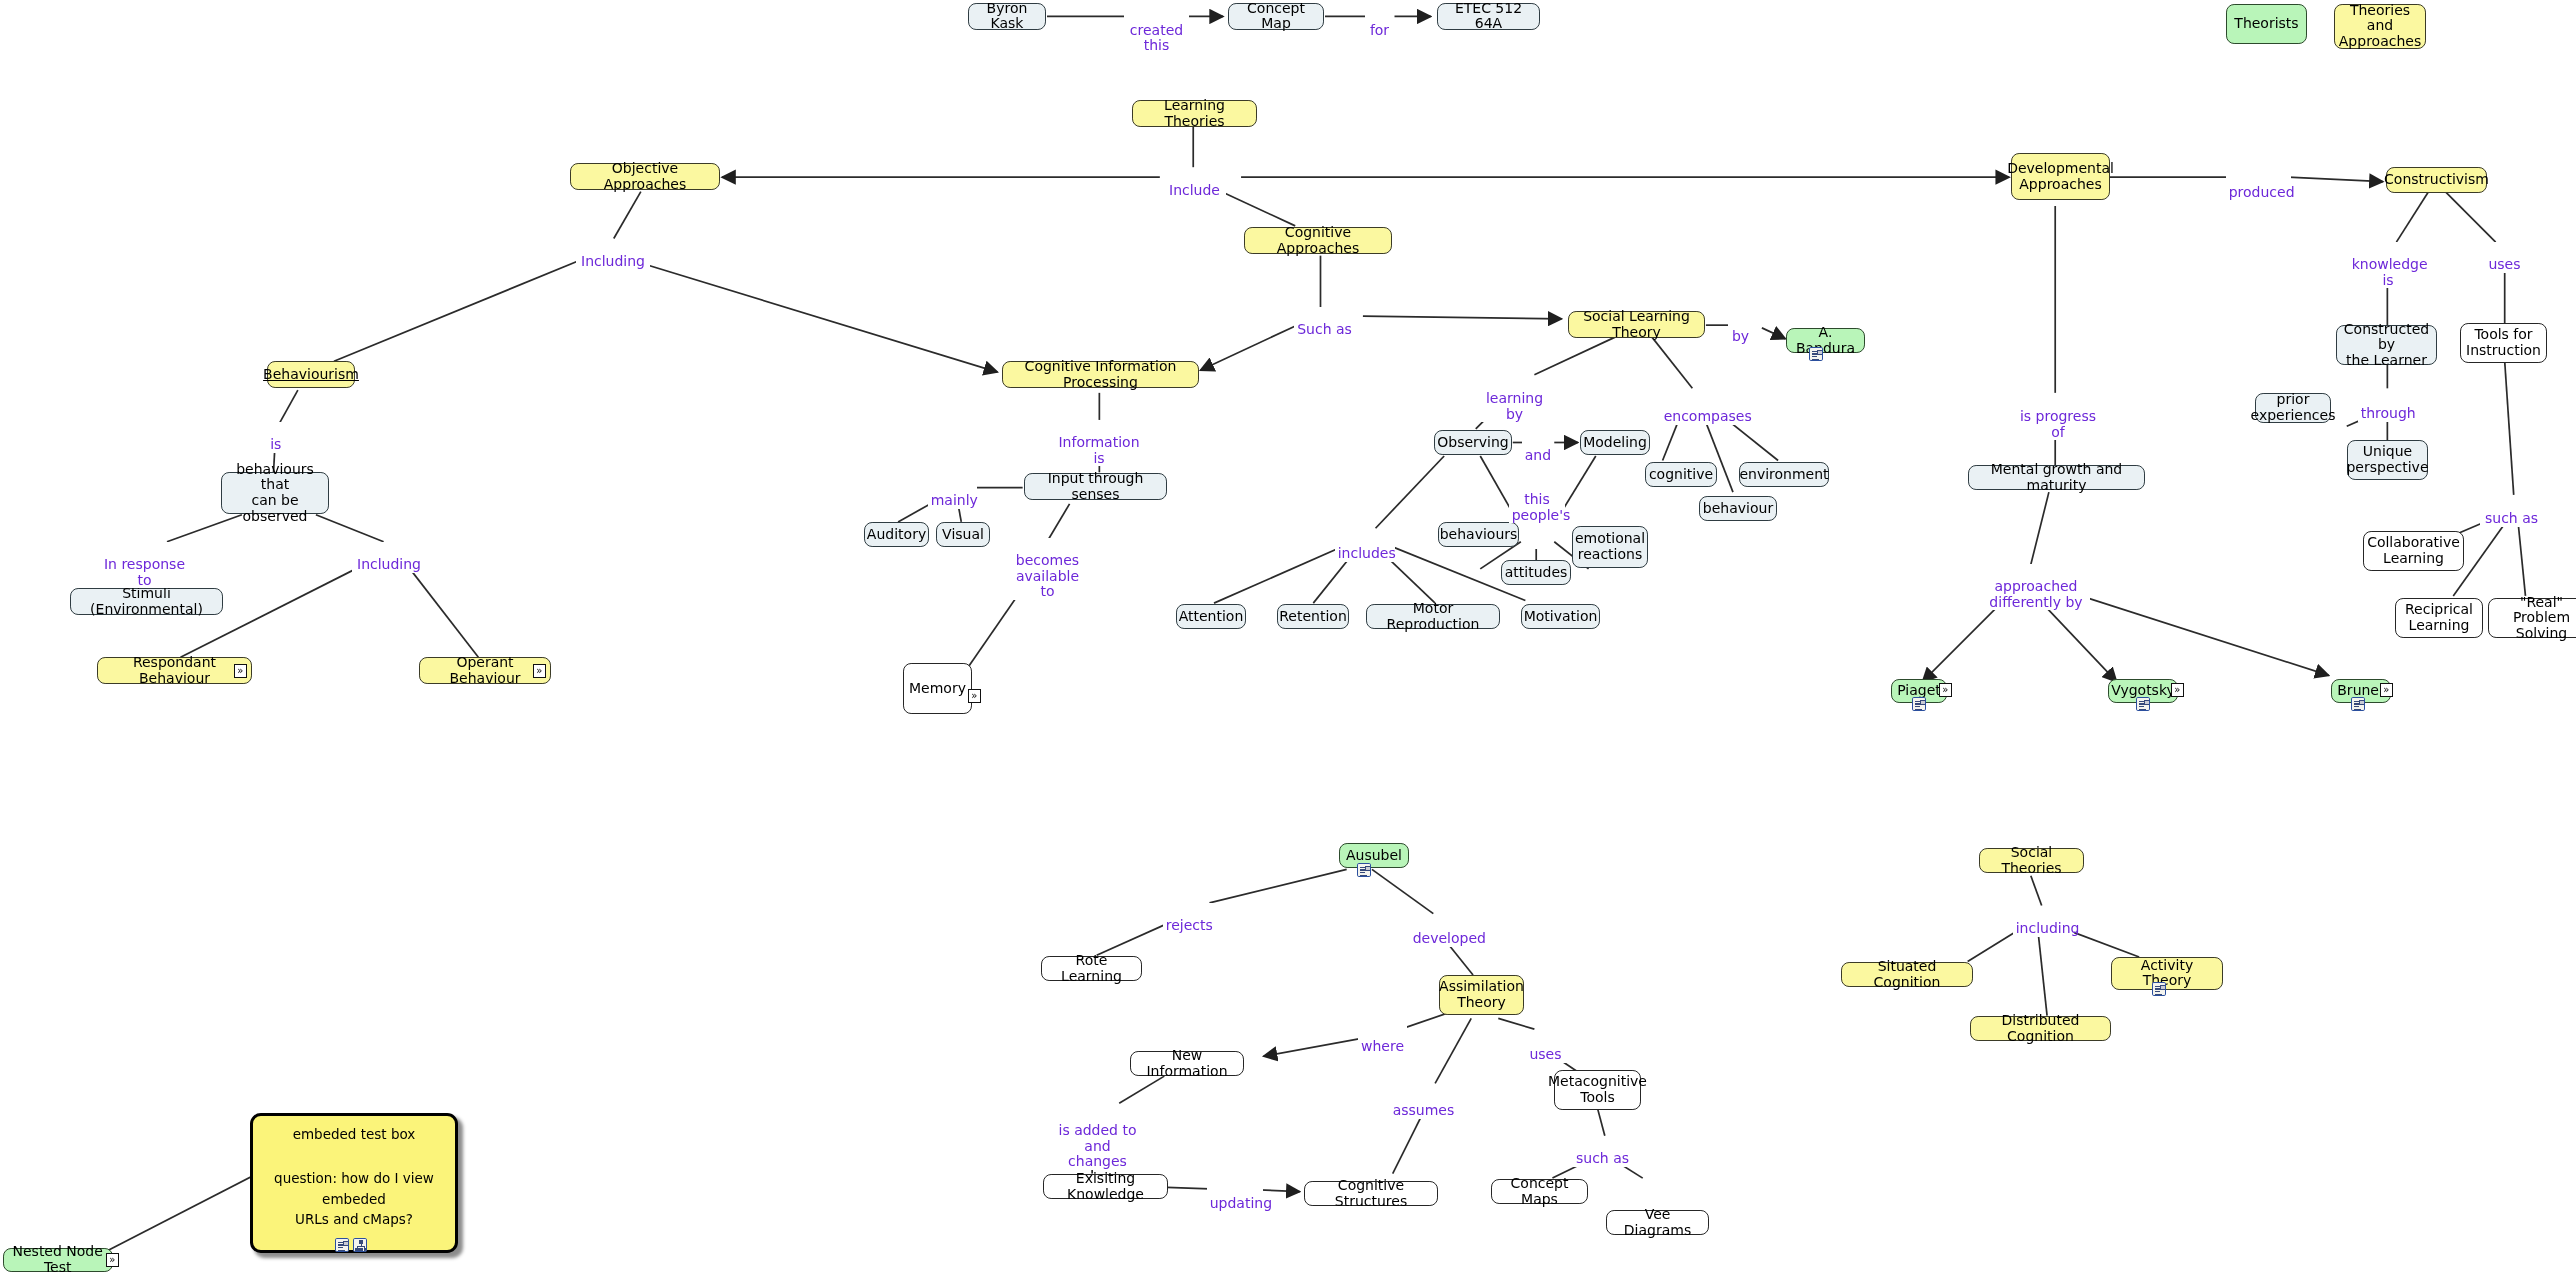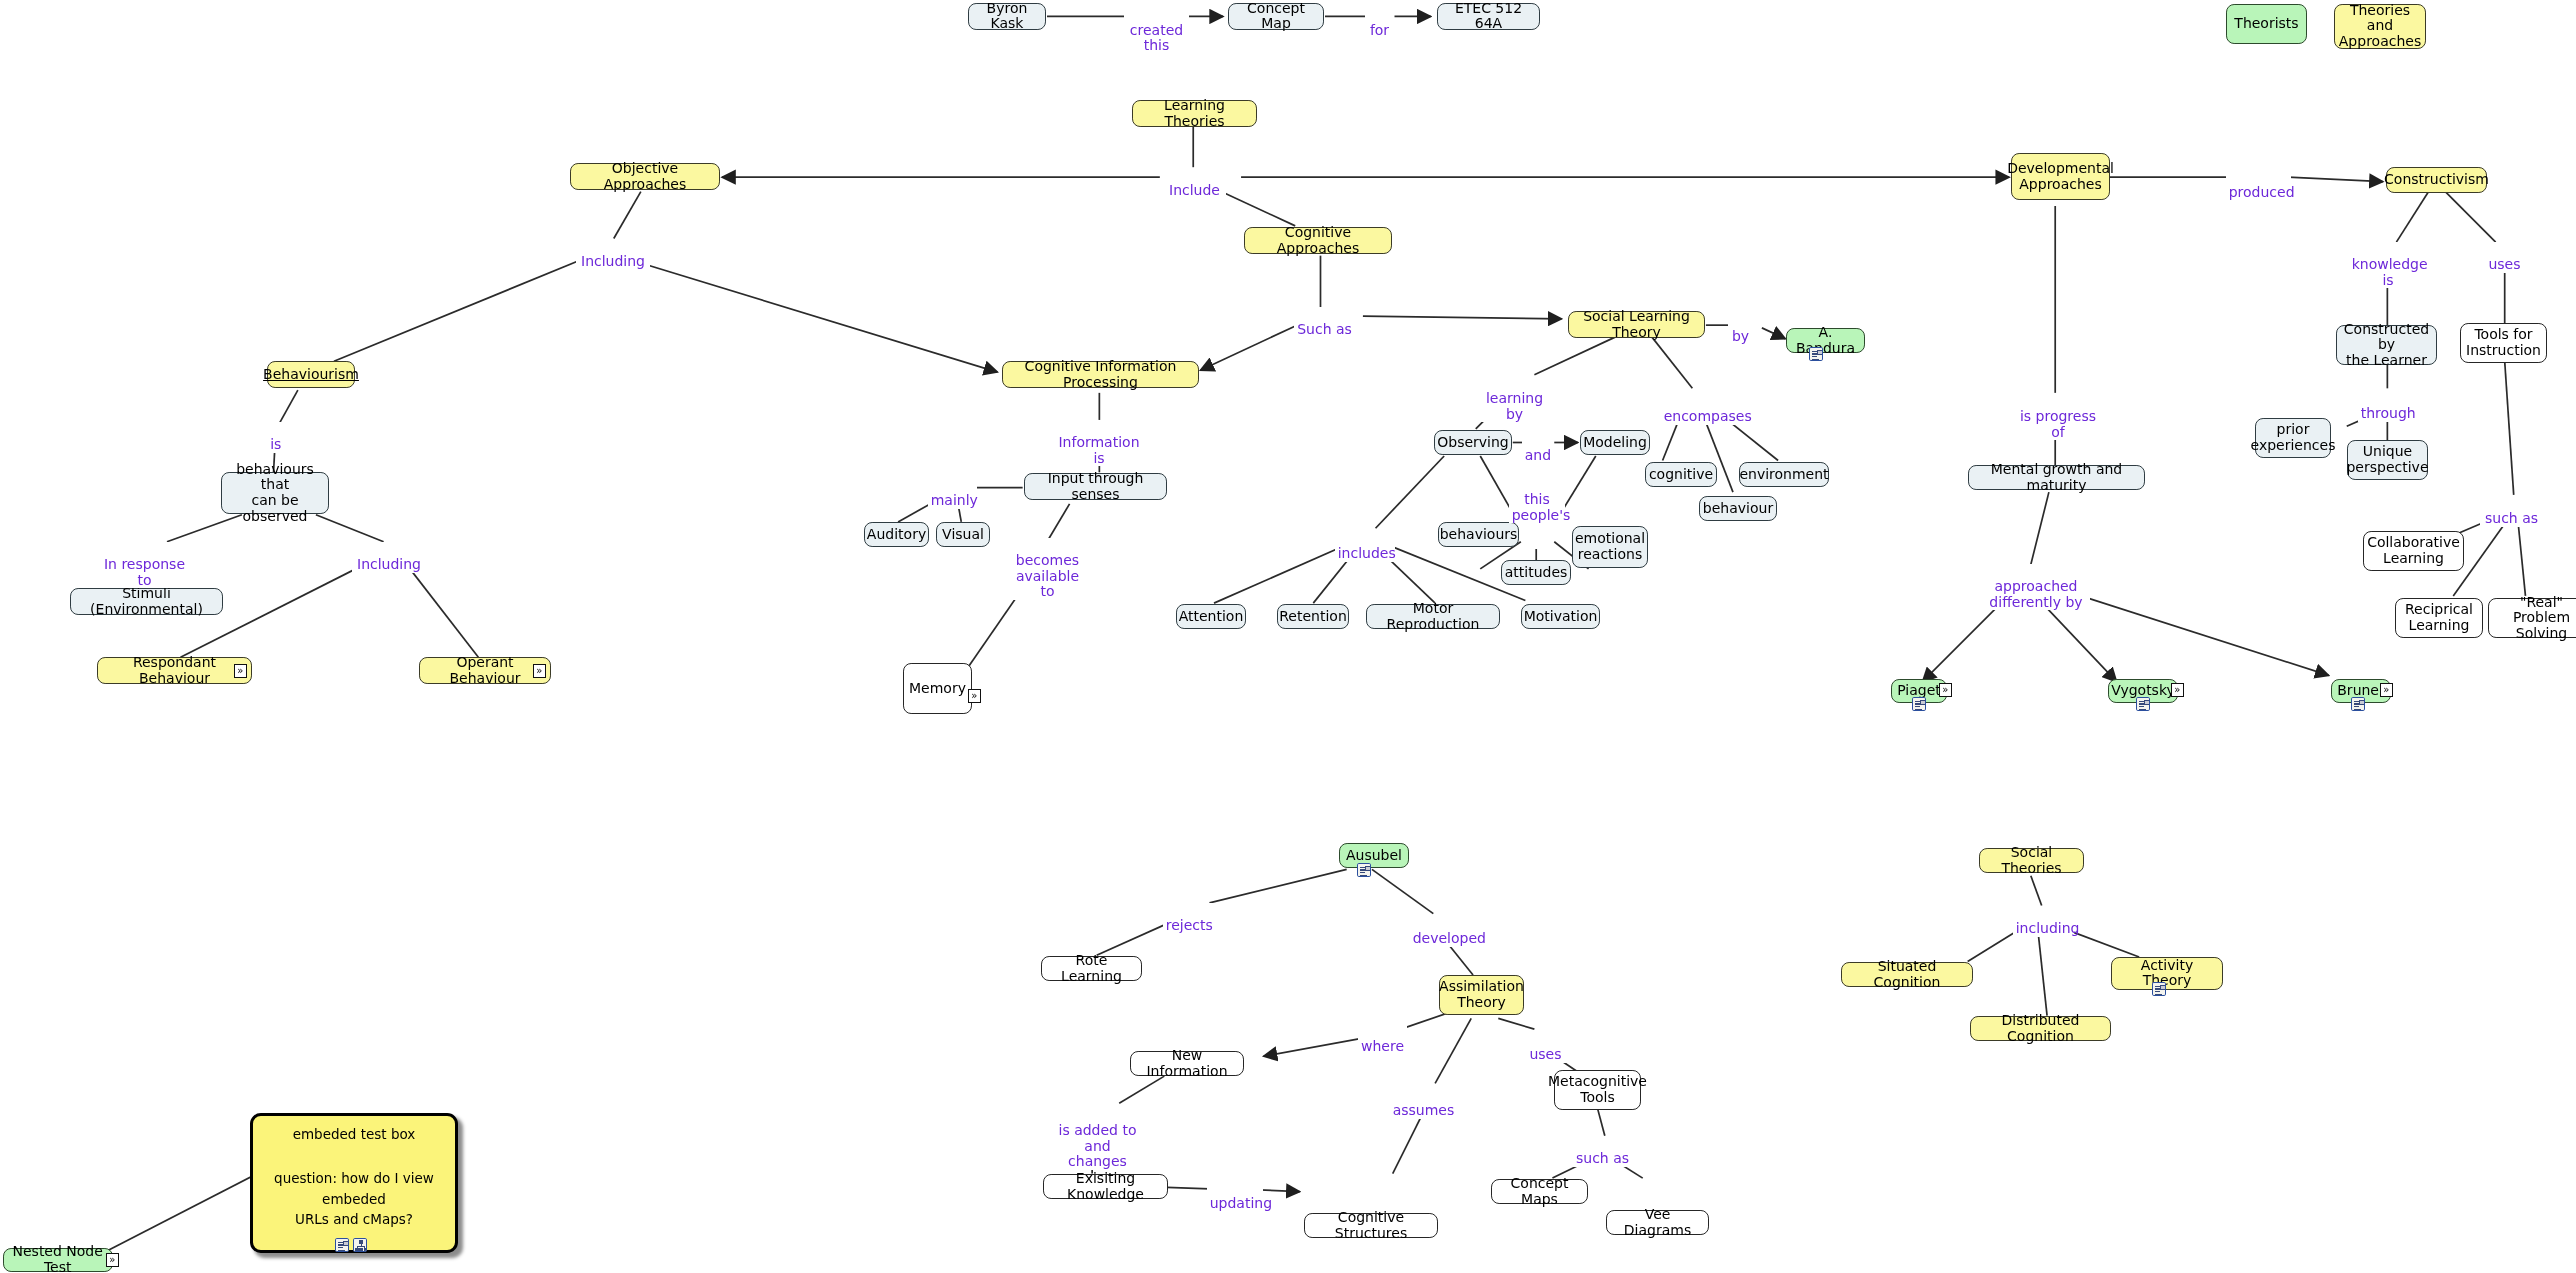--- a/index.html
+++ b/index.html
@@ -513,21 +513,21 @@
     <span>knowledge
 is</span>
   </div>
   <div class="node plain" style="left:2336px;top:325px;width:101px;height:40px;">
     <span>Constructed by
 the Learner</span>
   </div>
   <div class="linklabel" style="left:2358px;top:391px;width:60px;">
     <span>through</span>
   </div>
-  <div class="node plain" style="left:2255px;top:418px;width:76px;height:40px;align-items:center;">
+  <div class="node plain" style="left:2255px;top:393px;width:76px;height:30px;align-items:center;">
     <span>prior
 experiences</span>
   </div>
   <div class="node plain" style="left:2347px;top:440px;width:81px;height:40px;">
     <span>Unique
 perspective</span>
   </div>
 
   <div class="linklabel" style="left:2482px;top:242px;width:45px;">
     <span>uses</span>
@@ -584,21 +584,21 @@
   <div class="linklabel" style="left:1054px;top:1108px;width:87px;">
     <span>is added to
 and changes</span>
   </div>
   <div class="node white" style="left:1043px;top:1174px;width:125px;height:25px;">
     <span>Exisiting Knowledge</span>
   </div>
   <div class="linklabel" style="left:1207px;top:1181px;width:56px;">
     <span>updating</span>
   </div>
-  <div class="node white" style="left:1304px;top:1181px;width:134px;height:25px;margin-top:32px;">
+  <div class="node white" style="left:1304px;top:1181px;width:134px;height:25px;">
     <span>Cognitive Structures</span>
   </div>
   <div class="linklabel" style="left:1390px;top:1088px;width:60px;">
     <span>assumes</span>
   </div>
   <div class="linklabel" style="left:1524px;top:1032px;width:43px;">
     <span>uses</span>
   </div>
   <div class="node white" style="left:1554px;top:1070px;width:87px;height:40px;">
     <span>Metacognitive

